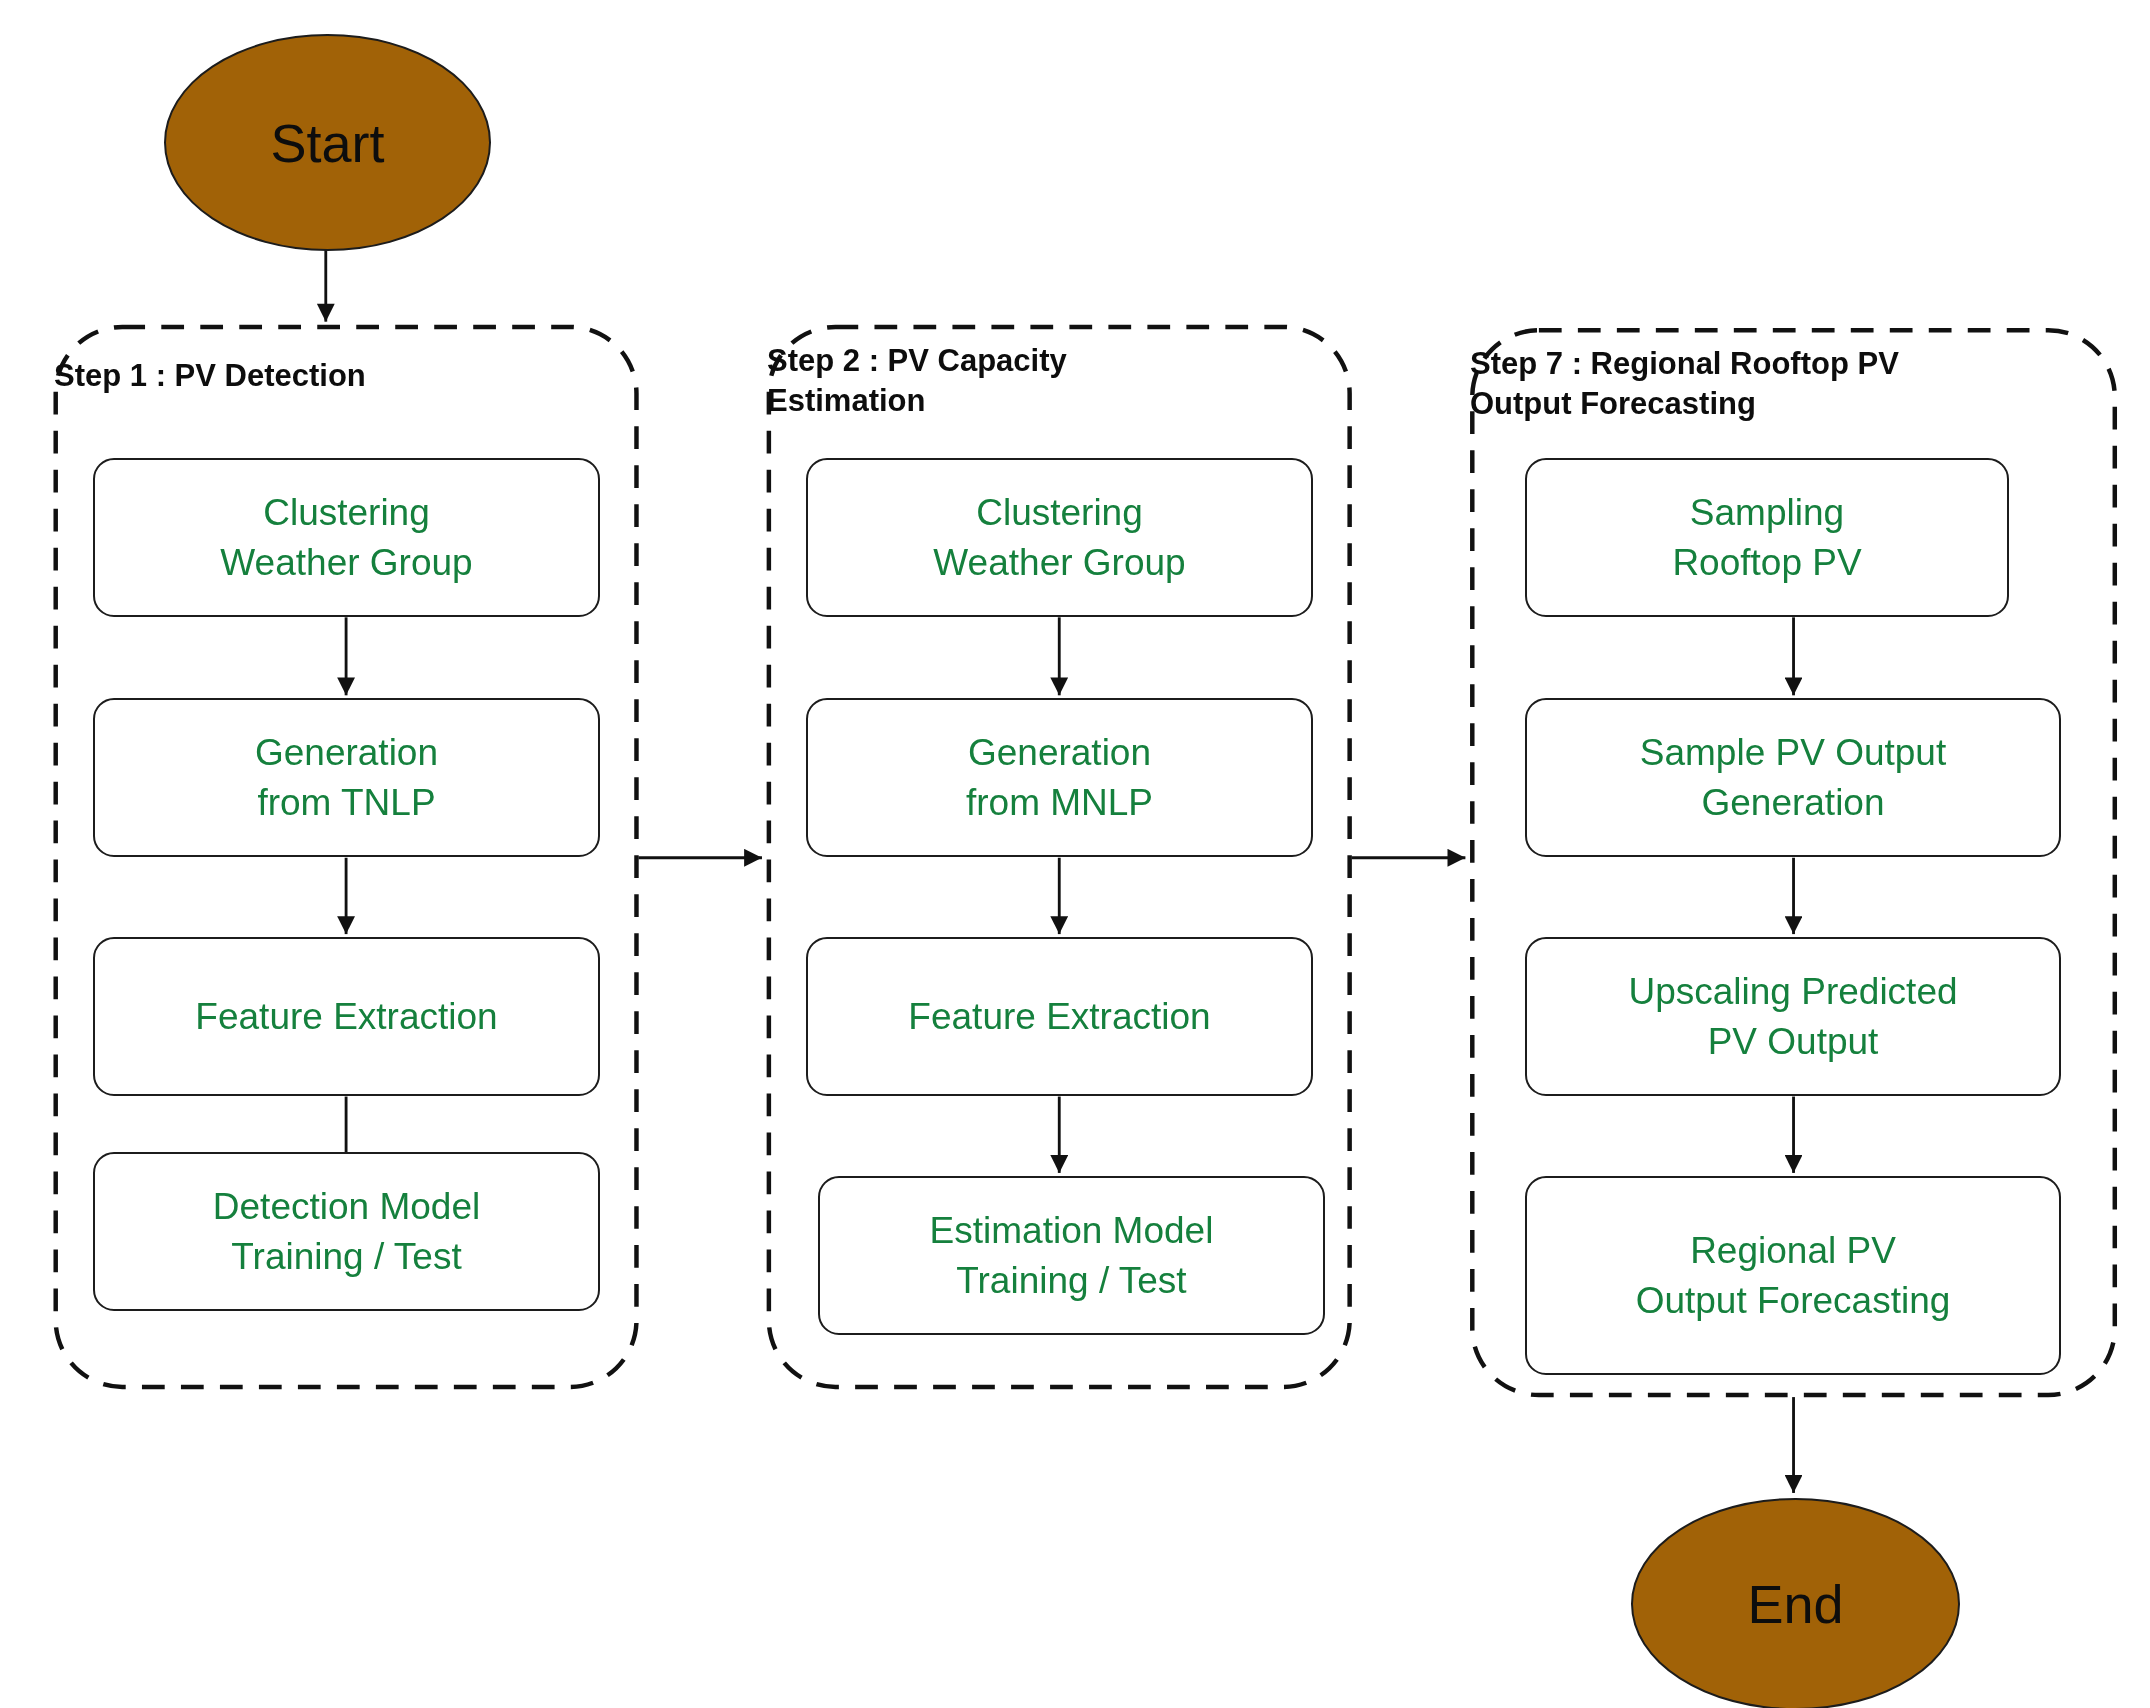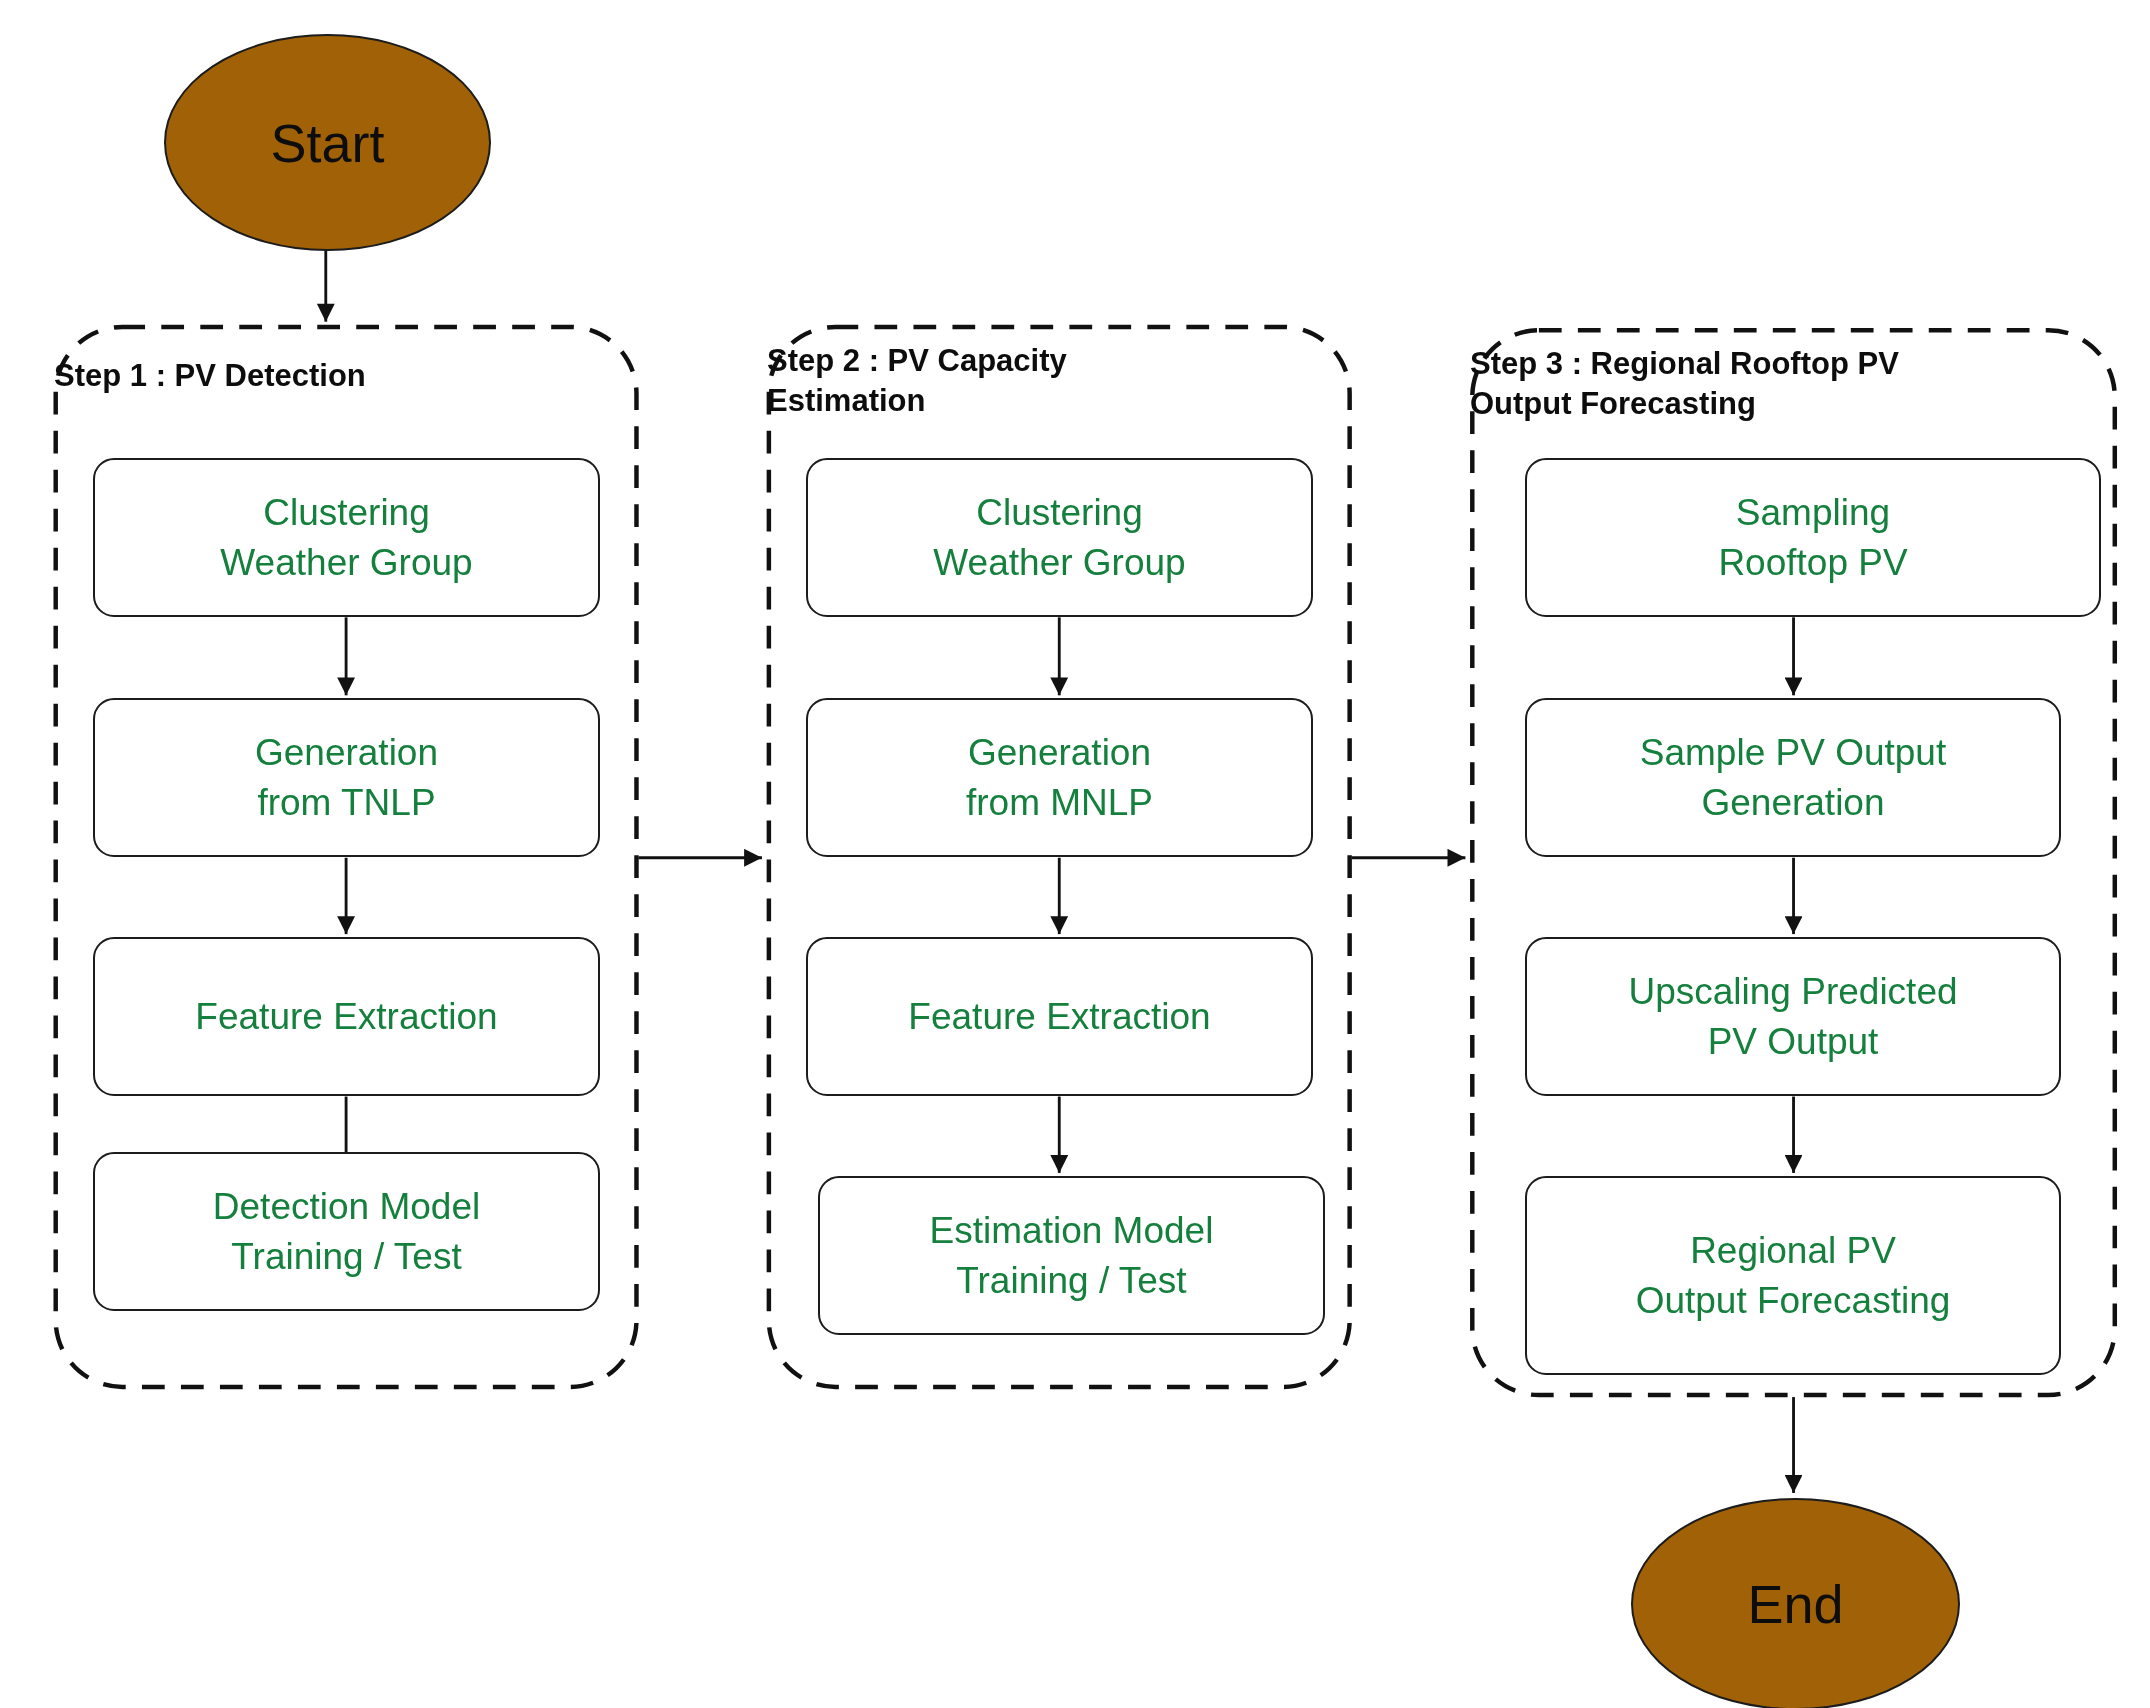--- a/index.html
+++ b/index.html
@@ -110,23 +110,23 @@
 <div class="step-header" style="left:767px; top:341px; width:585px;">Step 2 :  PV Capacity
 Estimation</div>
 <div class="node" style="left:806px; top:458px; width:507px; height:159px;">Clustering
 Weather Group</div>
 <div class="node" style="left:806px; top:698px; width:507px; height:159px;">Generation
 from MNLP</div>
 <div class="node" style="left:806px; top:937px; width:507px; height:159px;">Feature Extraction</div>
 <div class="node" style="left:806px; top:1176px; width:507px; height:159px;margin-left:12px;">Estimation Model
 Training / Test</div>
 
-<div class="step-header" style="left:1470px; top:344px; width:647px;">Step 3 : Regional Rooftop PV
+<div class="step-header" style="left:1470px; top:344px; width:647px;">Step 7 : Regional Rooftop PV
 Output Forecasting</div>
-<div class="node" style="left:1525px; top:458px; width:576px; height:159px;">Sampling
+<div class="node" style="left:1525px; top:458px; width:484px; height:159px;">Sampling
 Rooftop PV</div>
 <div class="node" style="left:1525px; top:698px; width:536px; height:159px;">Sample PV Output
 Generation</div>
 <div class="node" style="left:1525px; top:937px; width:536px; height:159px;">Upscaling Predicted
 PV Output</div>
 <div class="node" style="left:1525px; top:1176px; width:536px; height:199px;">Regional PV
 Output Forecasting</div>
 
 <div class="terminal" style="left:1631px; top:1498px; width:325px; height:208px;">
   <span>End</span>

